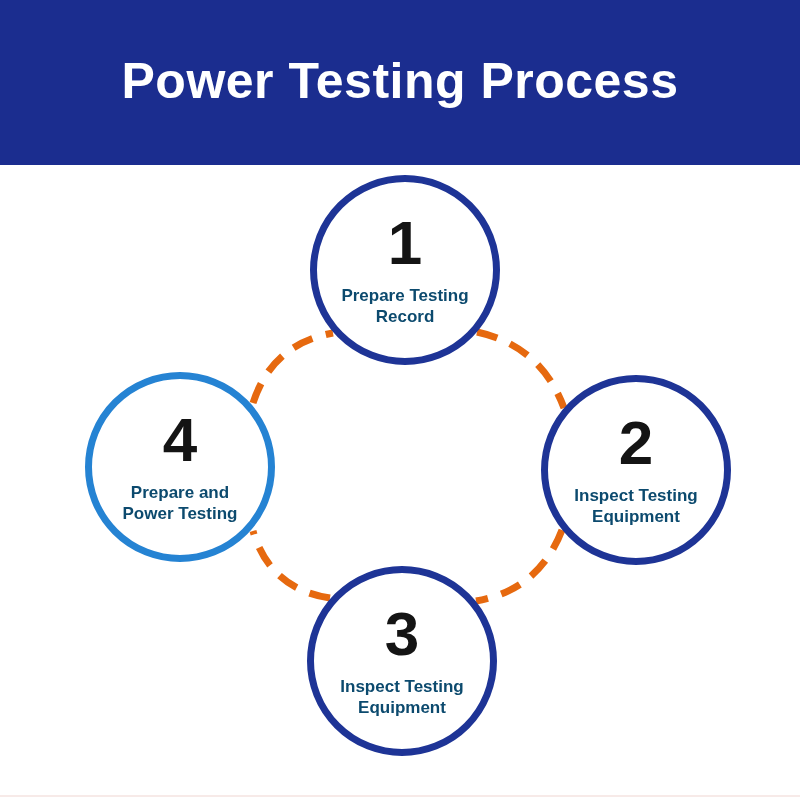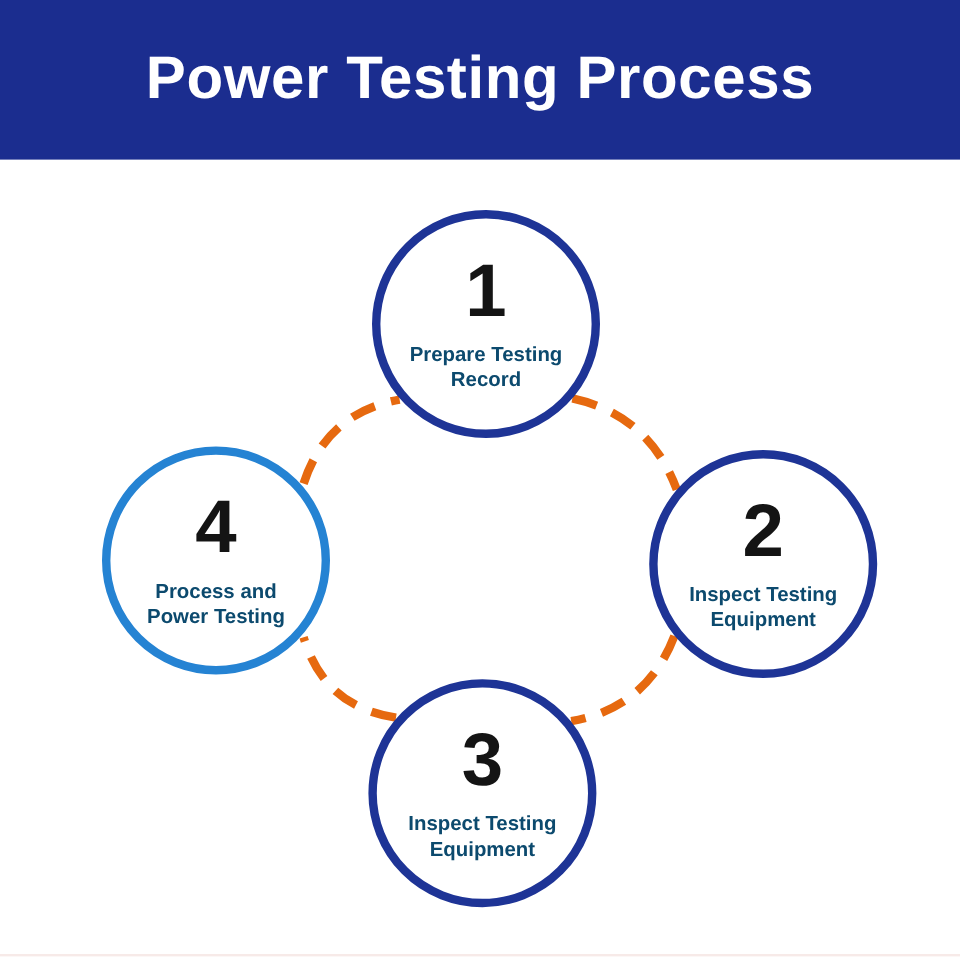--- a/index.html
+++ b/index.html
@@ -5,21 +5,21 @@
   html,body{margin:0;padding:0;}
   body{
     width:800px;height:800px;position:relative;overflow:hidden;
     background:#ffffff;
     font-family:"Liberation Sans","DejaVu Sans",sans-serif;
   }
   .stage{position:absolute;inset:0;width:800px;height:800px;}
 
   
   .header{
-    position:absolute;left:0;top:0;width:800px;height:133px;
+    position:absolute;left:0;top:0;width:800px;height:165px;
     background:#1b2d8f;
     display:flex;align-items:center;justify-content:center;
   }
   .header-title{
     color:#ffffff;font-size:50px;font-weight:700;letter-spacing:0.5px;
     line-height:1;padding-bottom:4px;
   }
 
   
   .connectors{position:absolute;left:0;top:0;width:800px;height:800px;z-index:0;pointer-events:none;}
@@ -89,19 +89,19 @@
     <div class="num">3</div>
     <div class="label">
       <span>Inspect Testing</span>
       <span>Equipment</span>
     </div>
   </div>
 
   <div class="circle lightblue c4">
     <div class="num">4</div>
     <div class="label">
-      <span>Process and</span>
+      <span>Prepare and</span>
       <span>Power Testing</span>
     </div>
   </div>
 
   <div class="bottom-edge"></div>
 </div>
 
 </body></html>

